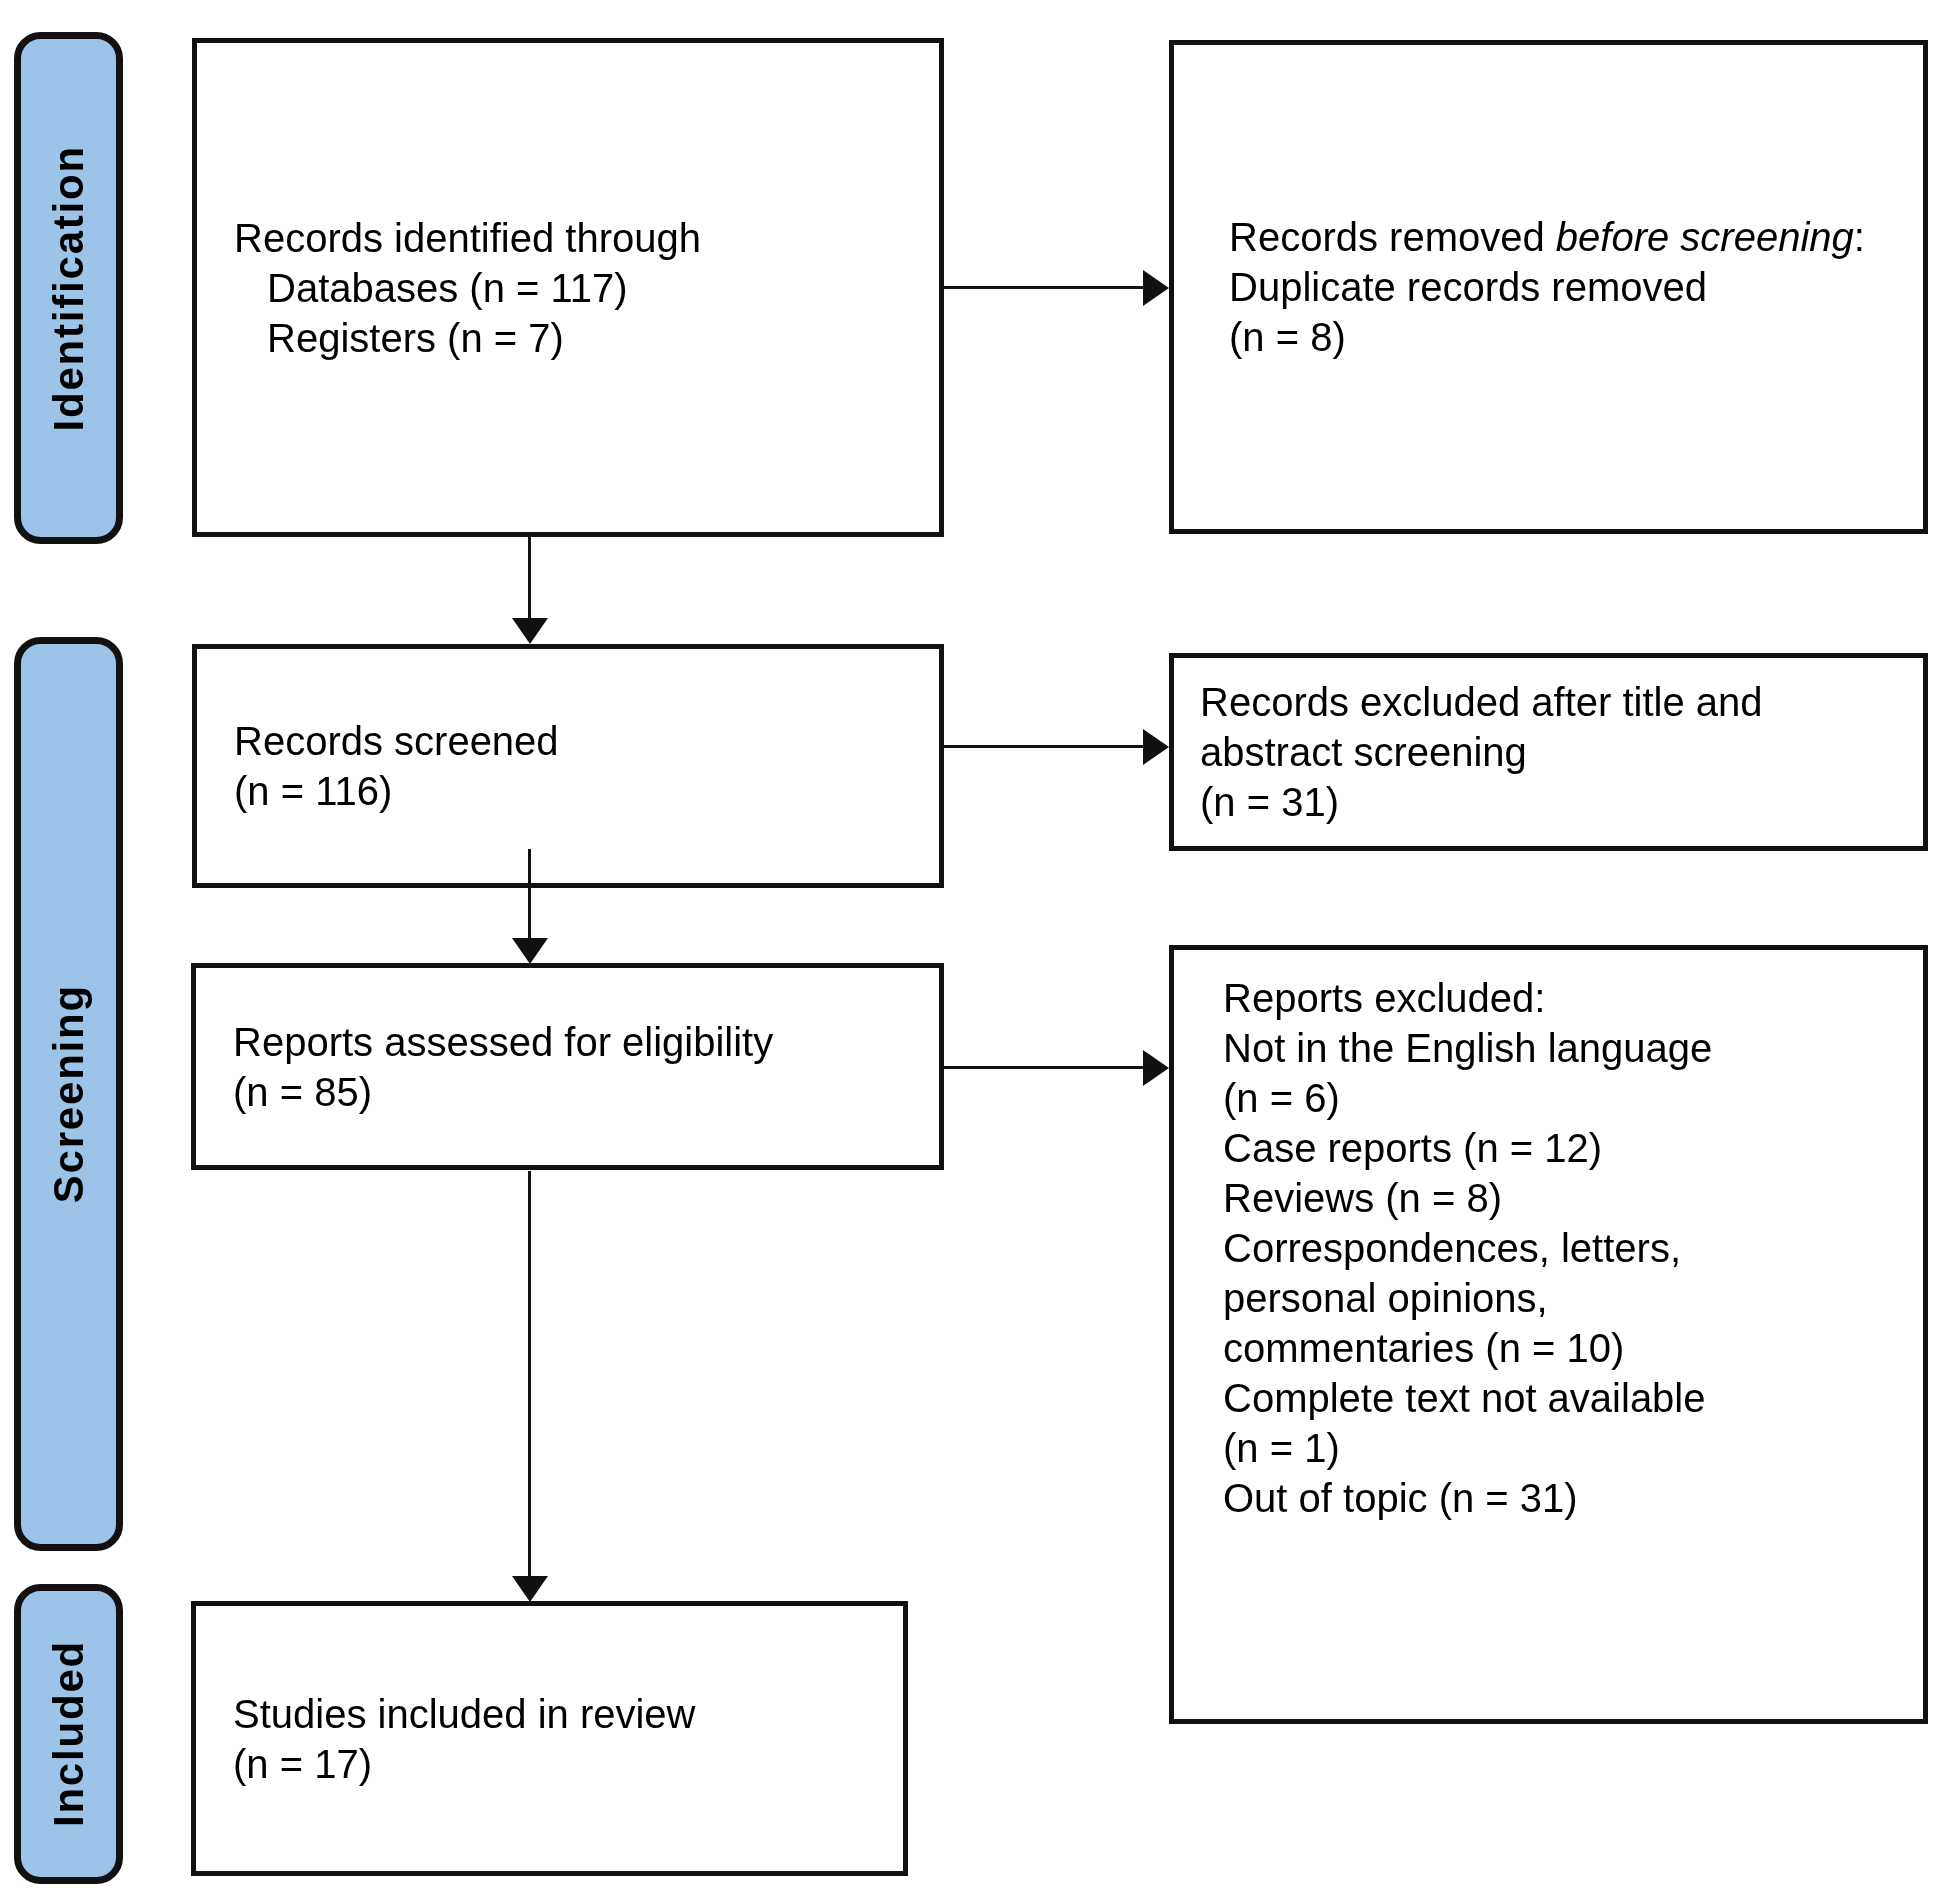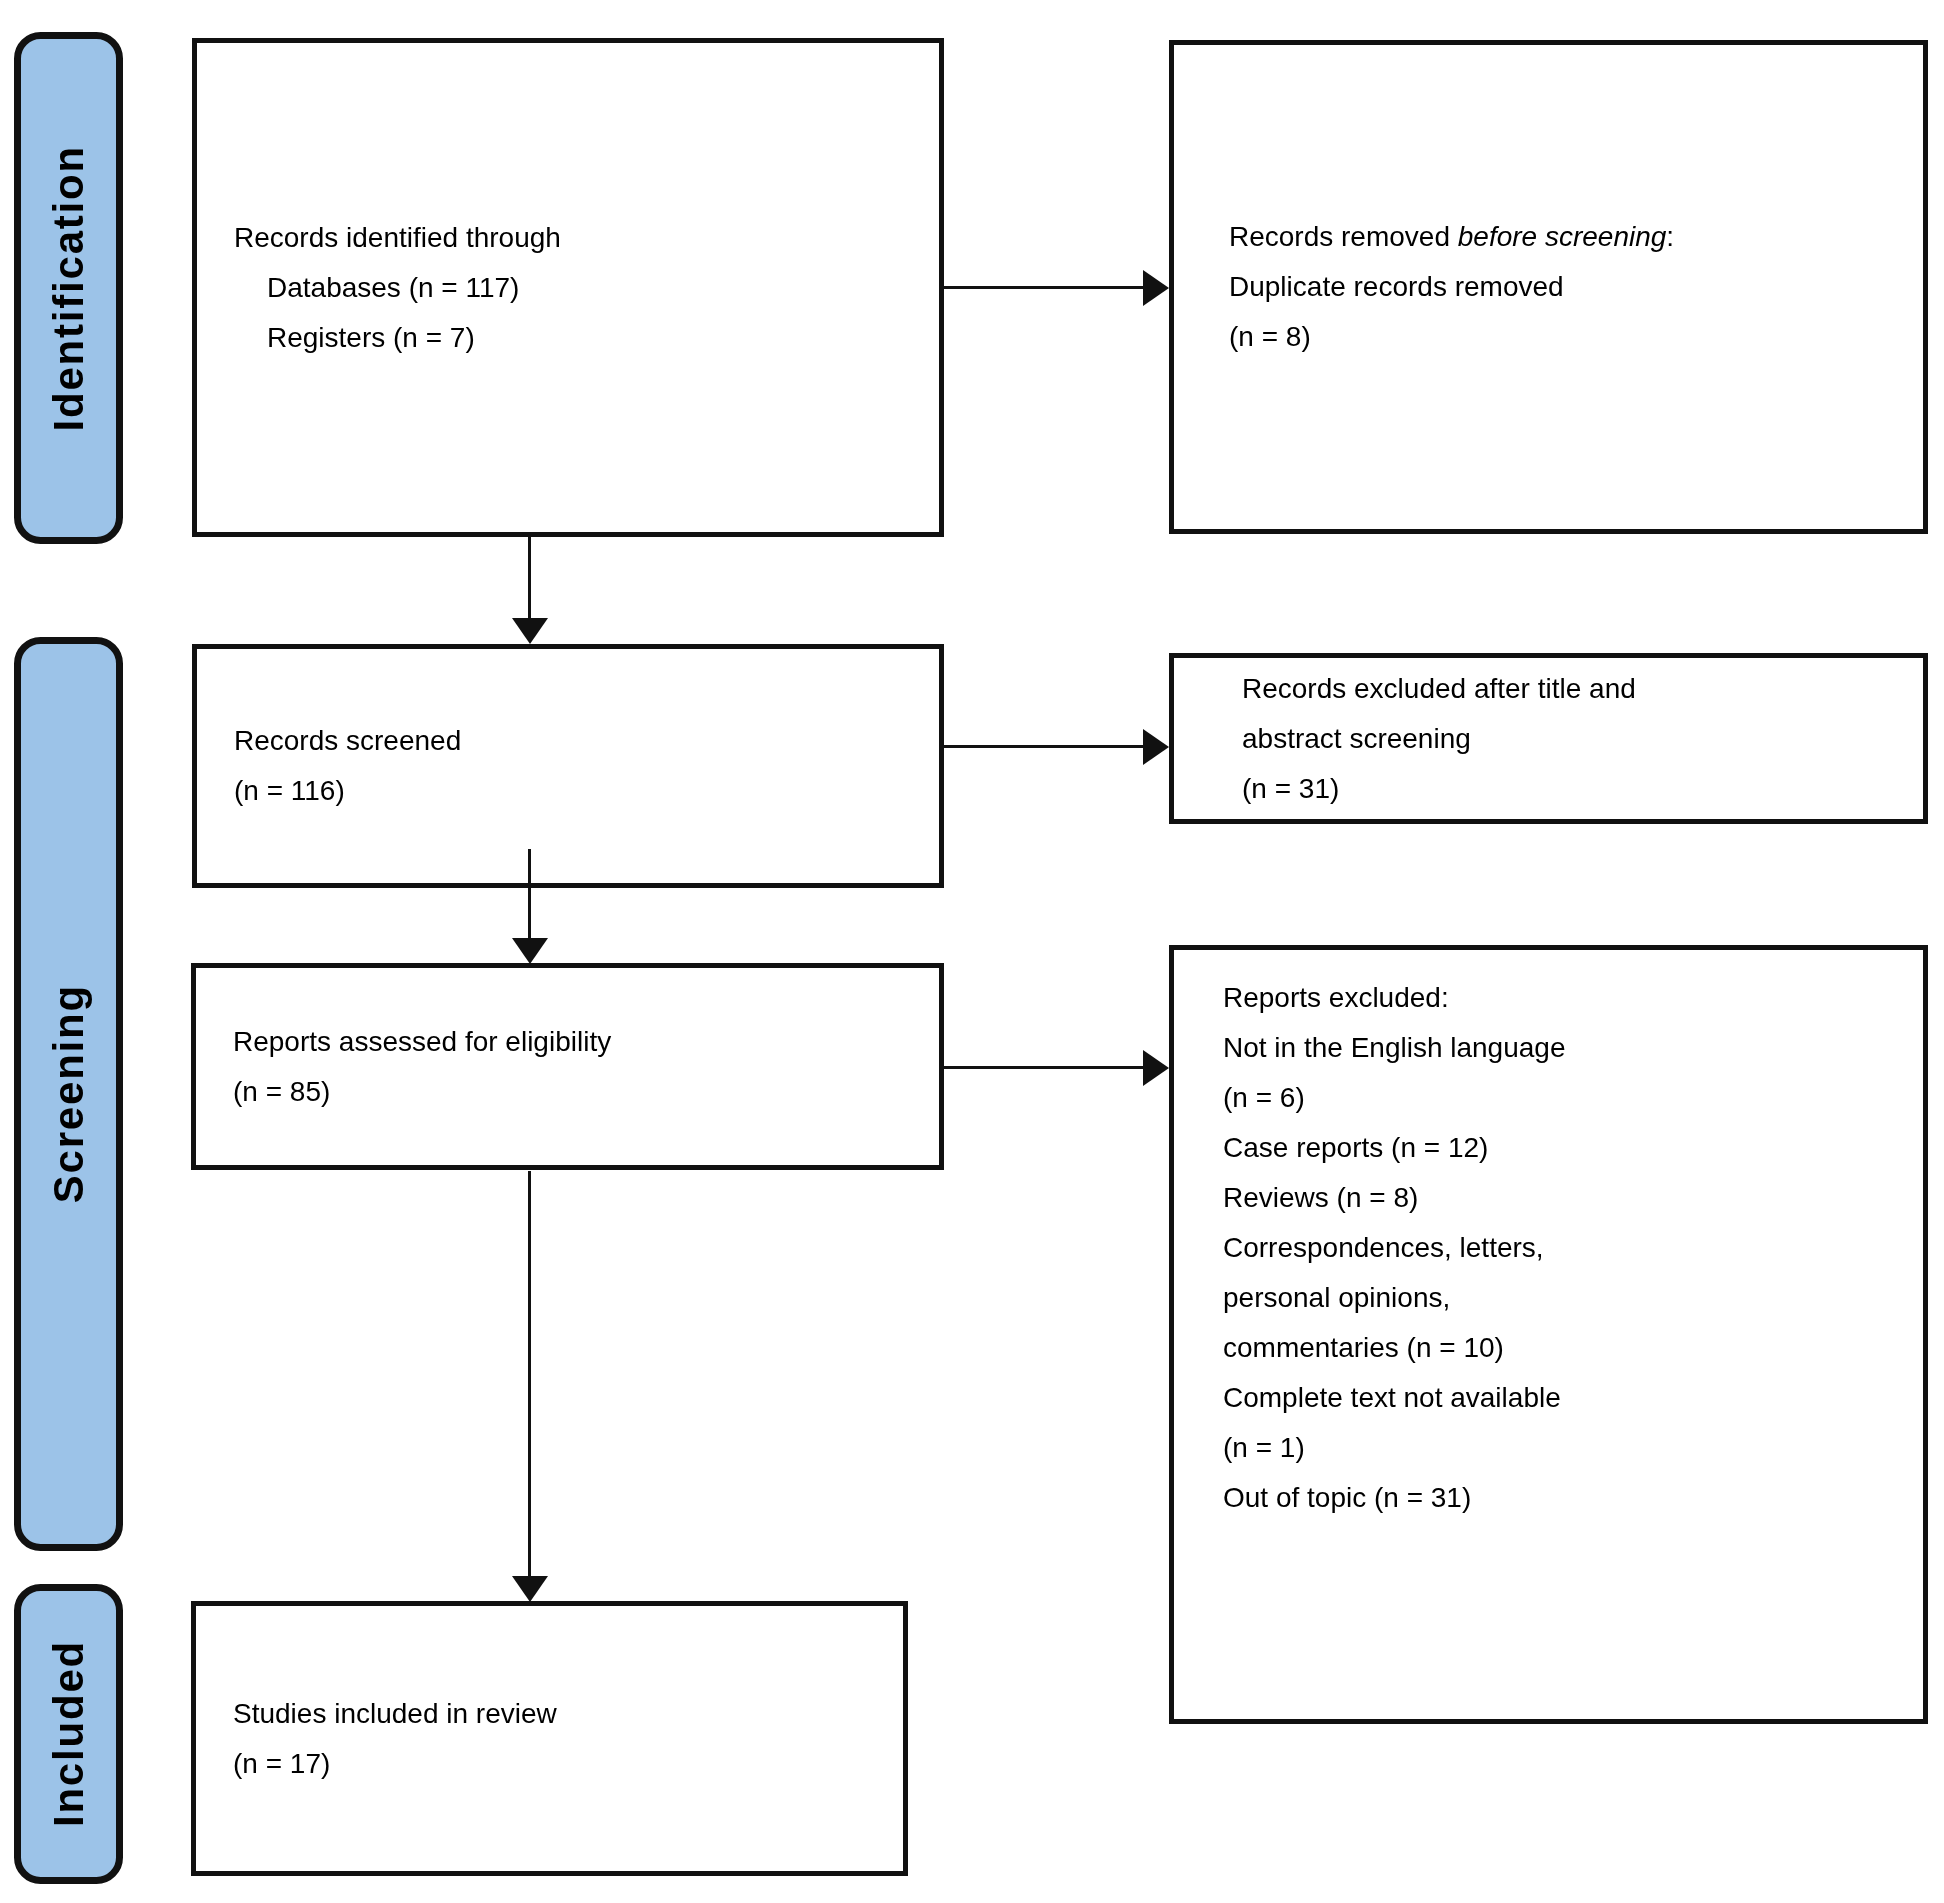--- a/index.html
+++ b/index.html
@@ -38,30 +38,30 @@
   .stage-identification{top:32px;height:512px;}
   .stage-screening{top:637px;height:914px;}
   .stage-included{top:1584px;height:300px;}
 
   
   .fbox{
     position:absolute;
     background:var(--background);
     border:5.3px solid var(--outline);
     display:flex;flex-direction:column;justify-content:center;
-    font-size:28px;line-height:50px;
+    font-size:40px;line-height:50px;
   }
   .pre{white-space:pre-line;}
   .indent{margin-left:33px;}
   .indent-wide{}
 
   .box-identified{left:192px;top:38px;width:752px;height:499px;padding-left:37px;padding-right:17.6px;}
   .box-removed{left:1169px;top:40px;width:759px;height:494px;padding-left:55px;padding-right:26.5px;}
   .box-screened{left:192px;top:644px;width:752px;height:244px;padding-left:37px;padding-right:17.6px;}
-  .box-excluded-screening{left:1169px;top:653px;width:759px;height:171px;padding-left:68px;padding-right:26.5px;}
+  .box-excluded-screening{left:1169px;top:653px;width:759px;height:198px;padding-left:26px;padding-right:26.5px;}
   .box-assessed{left:191px;top:963px;width:753px;height:207px;padding-left:37px;padding-right:26px;}
   .box-reports-excluded{left:1169px;top:945px;width:759px;height:779px;padding:23px 26.5px 8.8px 49px;justify-content:flex-start;}
   .box-included-studies{left:191px;top:1601px;width:717px;height:275px;padding-left:37px;padding-right:23px;}
 
   
   .varrow{position:absolute;display:flex;flex-direction:column;align-items:center;width:39px;}
   .varrow .shaft{width:3.5px;flex:1;background:var(--outline);}
   .varrow .head{width:0;height:0;border-left:18.5px solid transparent;border-right:18.5px solid transparent;border-top:26.5px solid var(--outline);}
   .harrow{position:absolute;display:flex;flex-direction:row;align-items:center;height:39px;}
   .harrow .shaft{height:3.5px;flex:1;background:var(--outline);}

